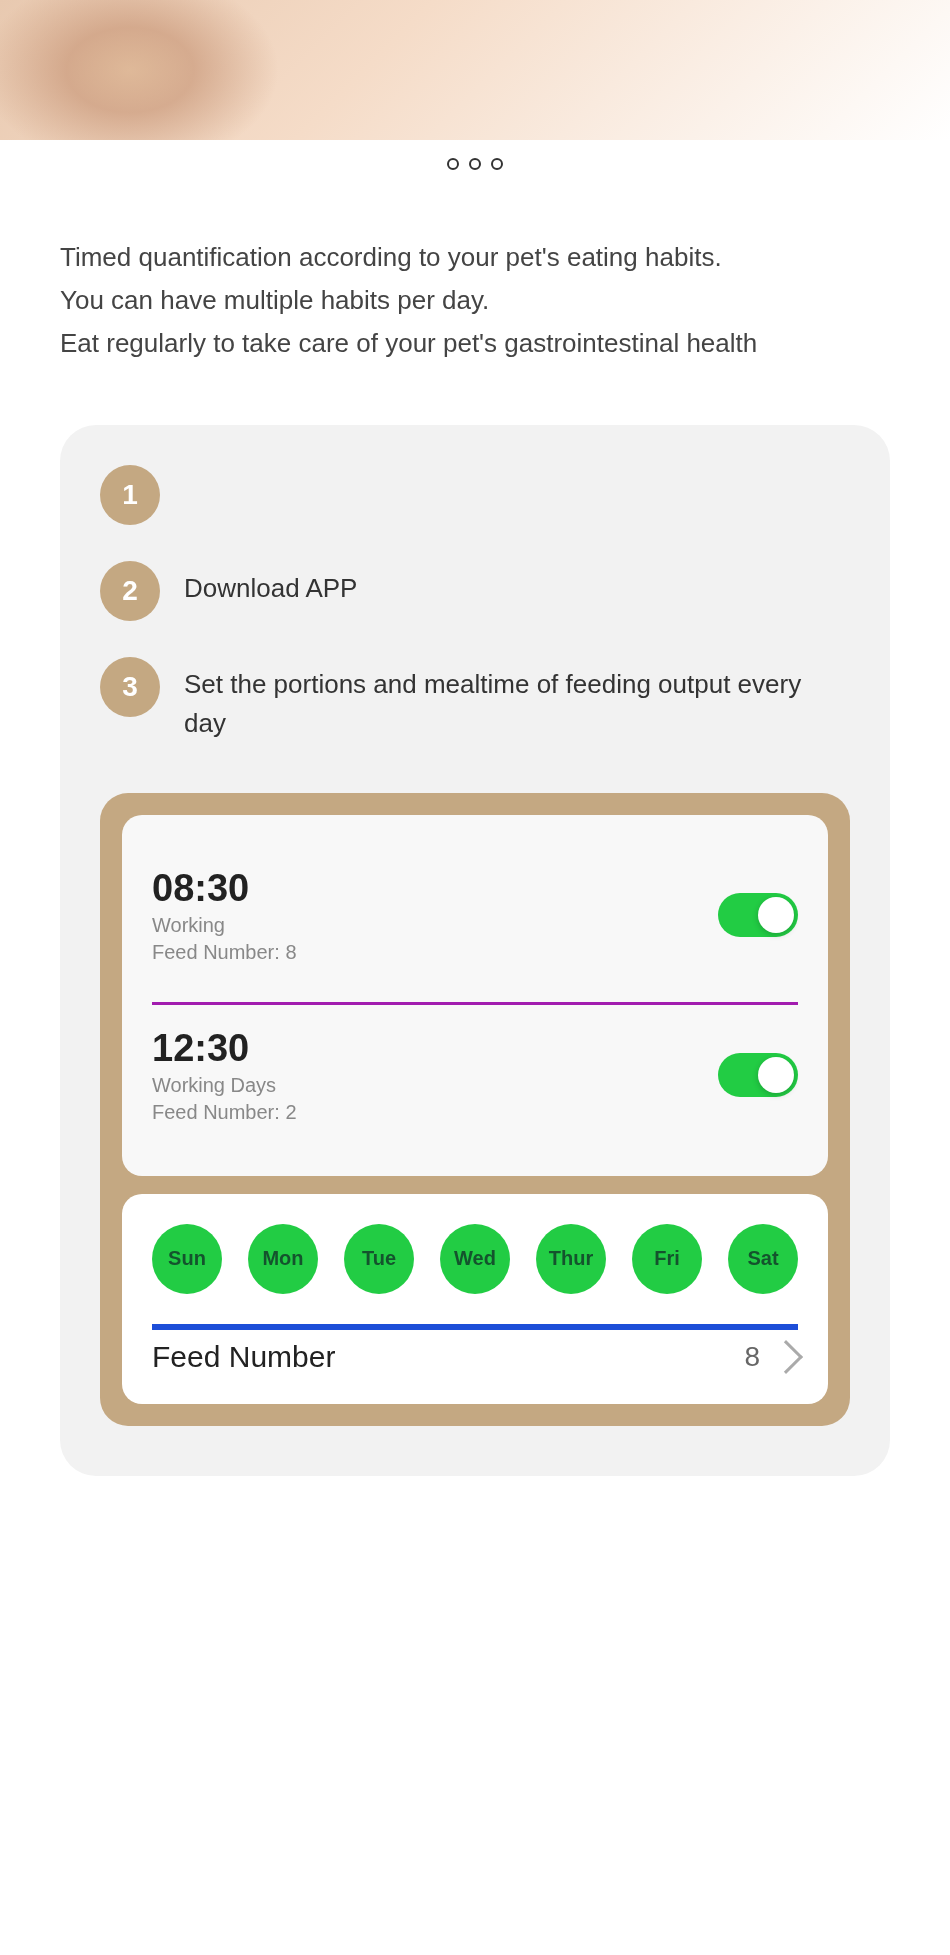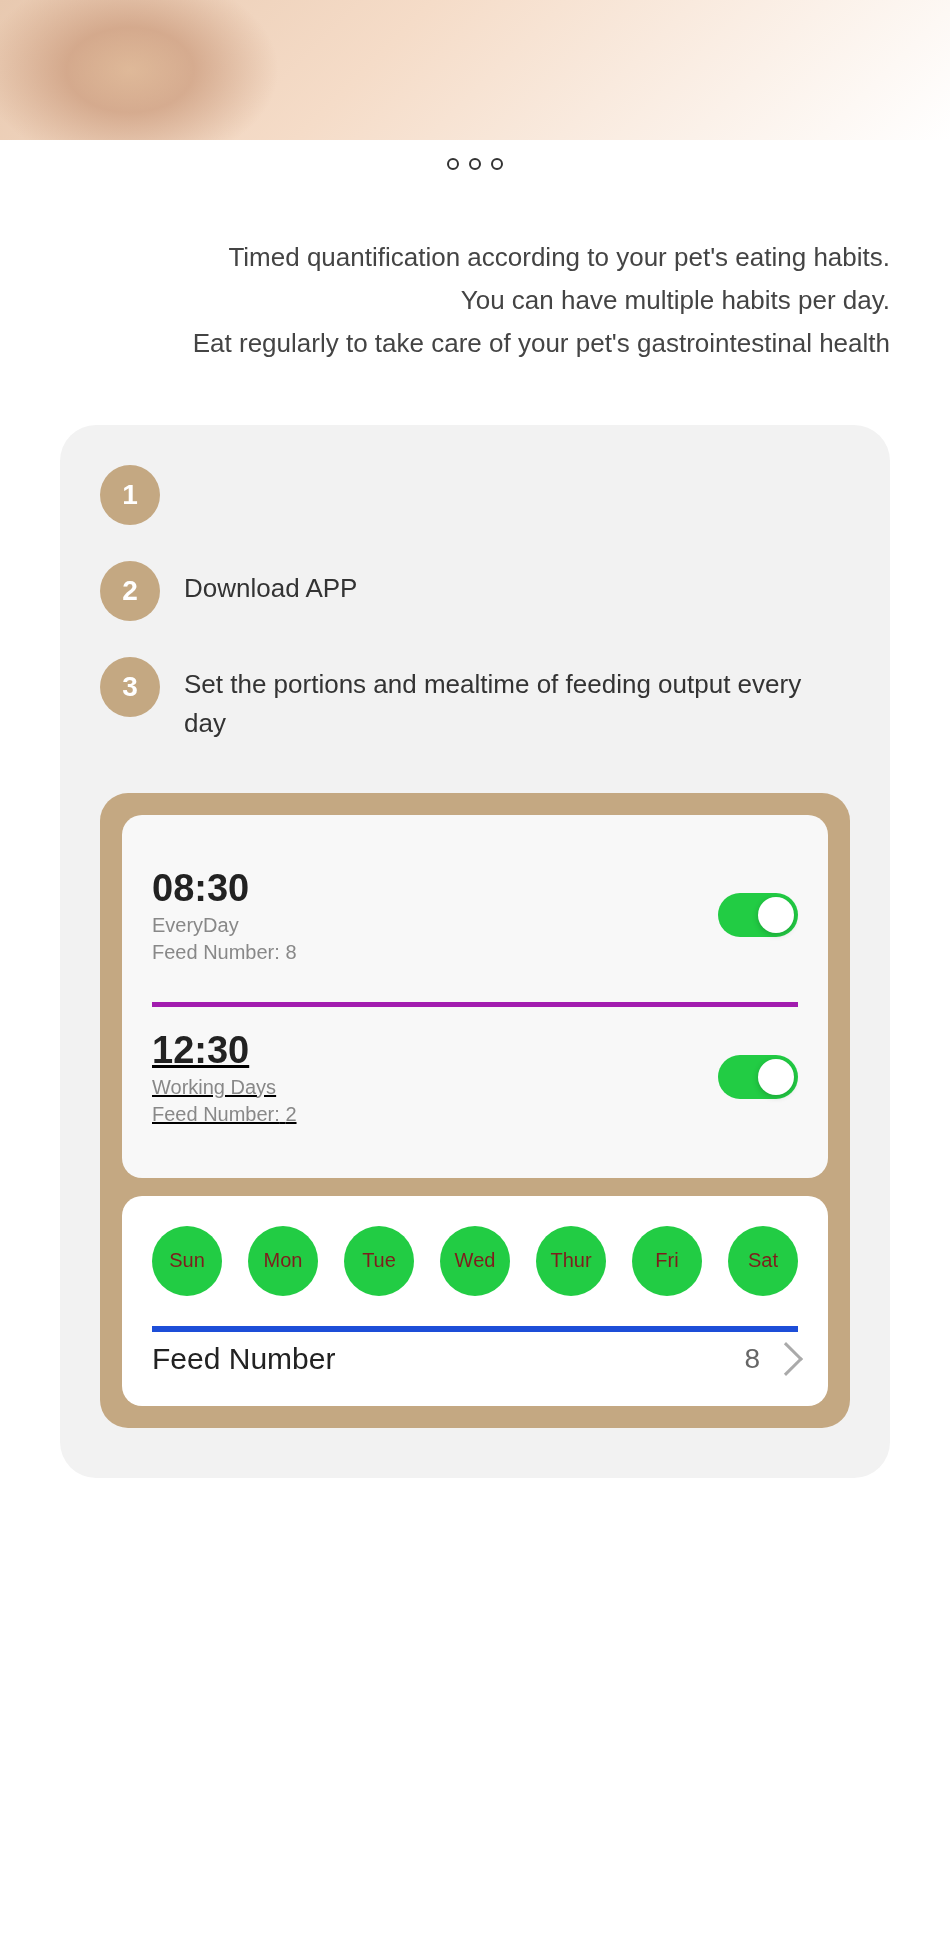--- a/index.html
+++ b/index.html
@@ -61,21 +61,21 @@
       color: #111;
       line-height: 1.15;
       letter-spacing: -1px;
     }
 
     .subtitle-text {
       margin-top: 28px;
       font-size: 26px;
       color: #444;
       line-height: 1.65;
-      text-align: right;
+      text-align: left;
       padding: 0 20px;
     }
 
     .main-card {
       margin: 30px 60px 40px 60px;
       background: #f2f2f2;
       border-radius: 36px;
       padding: 40px 40px 50px 40px;
     }
 
@@ -129,22 +129,21 @@
     }
 
     .feed-entry {
       display: flex;
       justify-content: space-between;
       align-items: center;
       padding: 22px 0;
     }
 
     .feed-entry + .feed-entry {
-      border-top: 5px solid #a21caf;
-      text-decoration: underline;
+      border-top: 3px solid #a21caf;
     }
 
     .feed-time {
       font-size: 38px;
       font-weight: 600;
       color: #222;
     }
 
     .feed-meta {
       font-size: 20px;
@@ -187,23 +186,23 @@
       flex-wrap: nowrap;
       gap: 8px;
       margin-bottom: 30px;
     }
 
     .day-bubble {
       width: 70px;
       height: 70px;
       border-radius: 50%;
       background: #22cc44;
-      color: #7f1d1d;
+      color: #14532d;
       font-size: 20px;
-      font-weight: 400;
+      font-weight: 700;
       display: flex;
       align-items: center;
       justify-content: center;
     }
 
     .feed-number-row {
       display: flex;
       justify-content: space-between;
       align-items: center;
       padding-top: 10px;
@@ -274,21 +273,21 @@
     </div>
   </div>
 
   <div class="schedule-outer">
 
     <div class="schedule-inner">
 
       <div class="feed-entry">
         <div>
           <div class="feed-time">08:30</div>
-          <div class="feed-meta">EveryDay</div>
+          <div class="feed-meta">Working</div>
           <div class="feed-meta">
             <span>Feed Number:</span>
             <span>8</span>
           </div>
         </div>
         <div class="toggle-switch">
           <div class="toggle-knob"></div>
         </div>
       </div>
 

